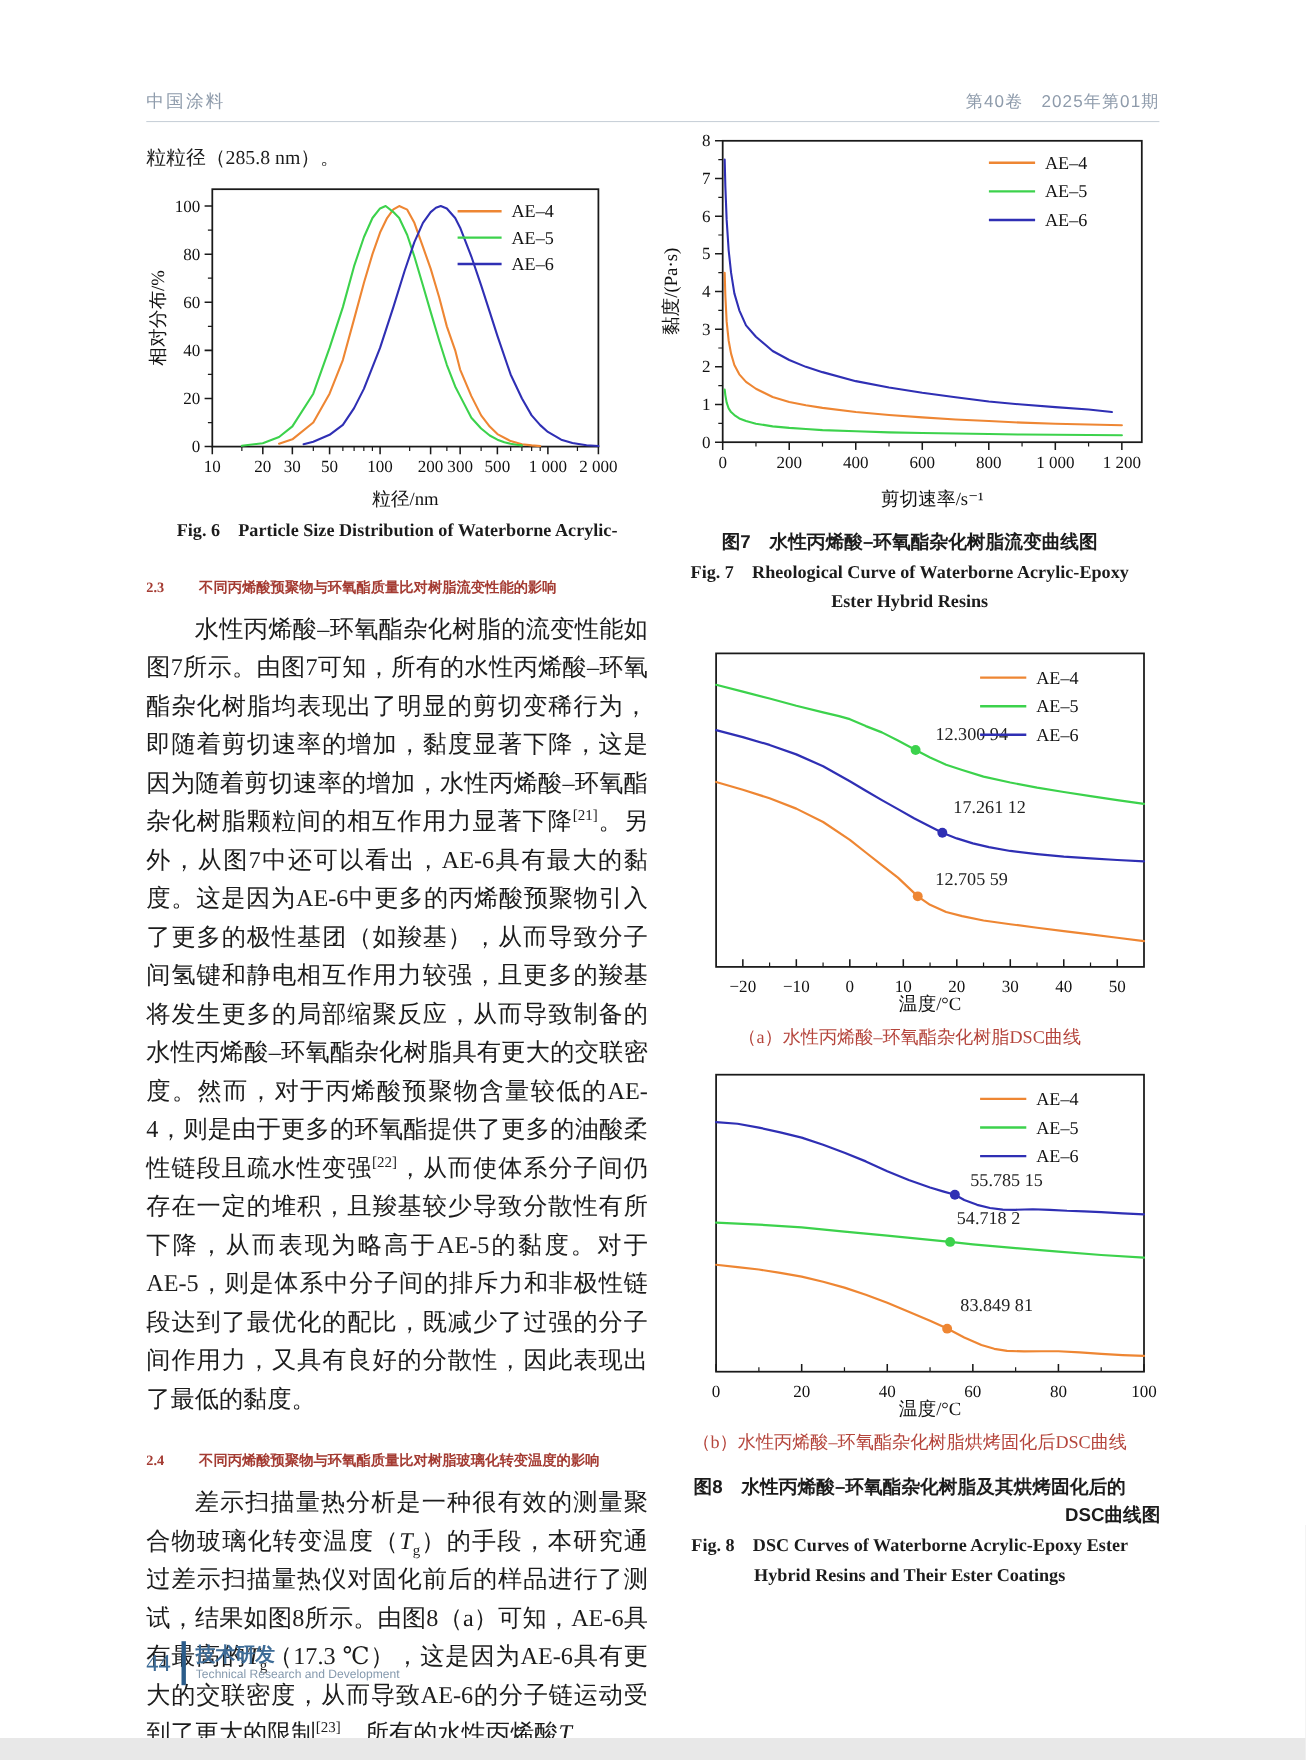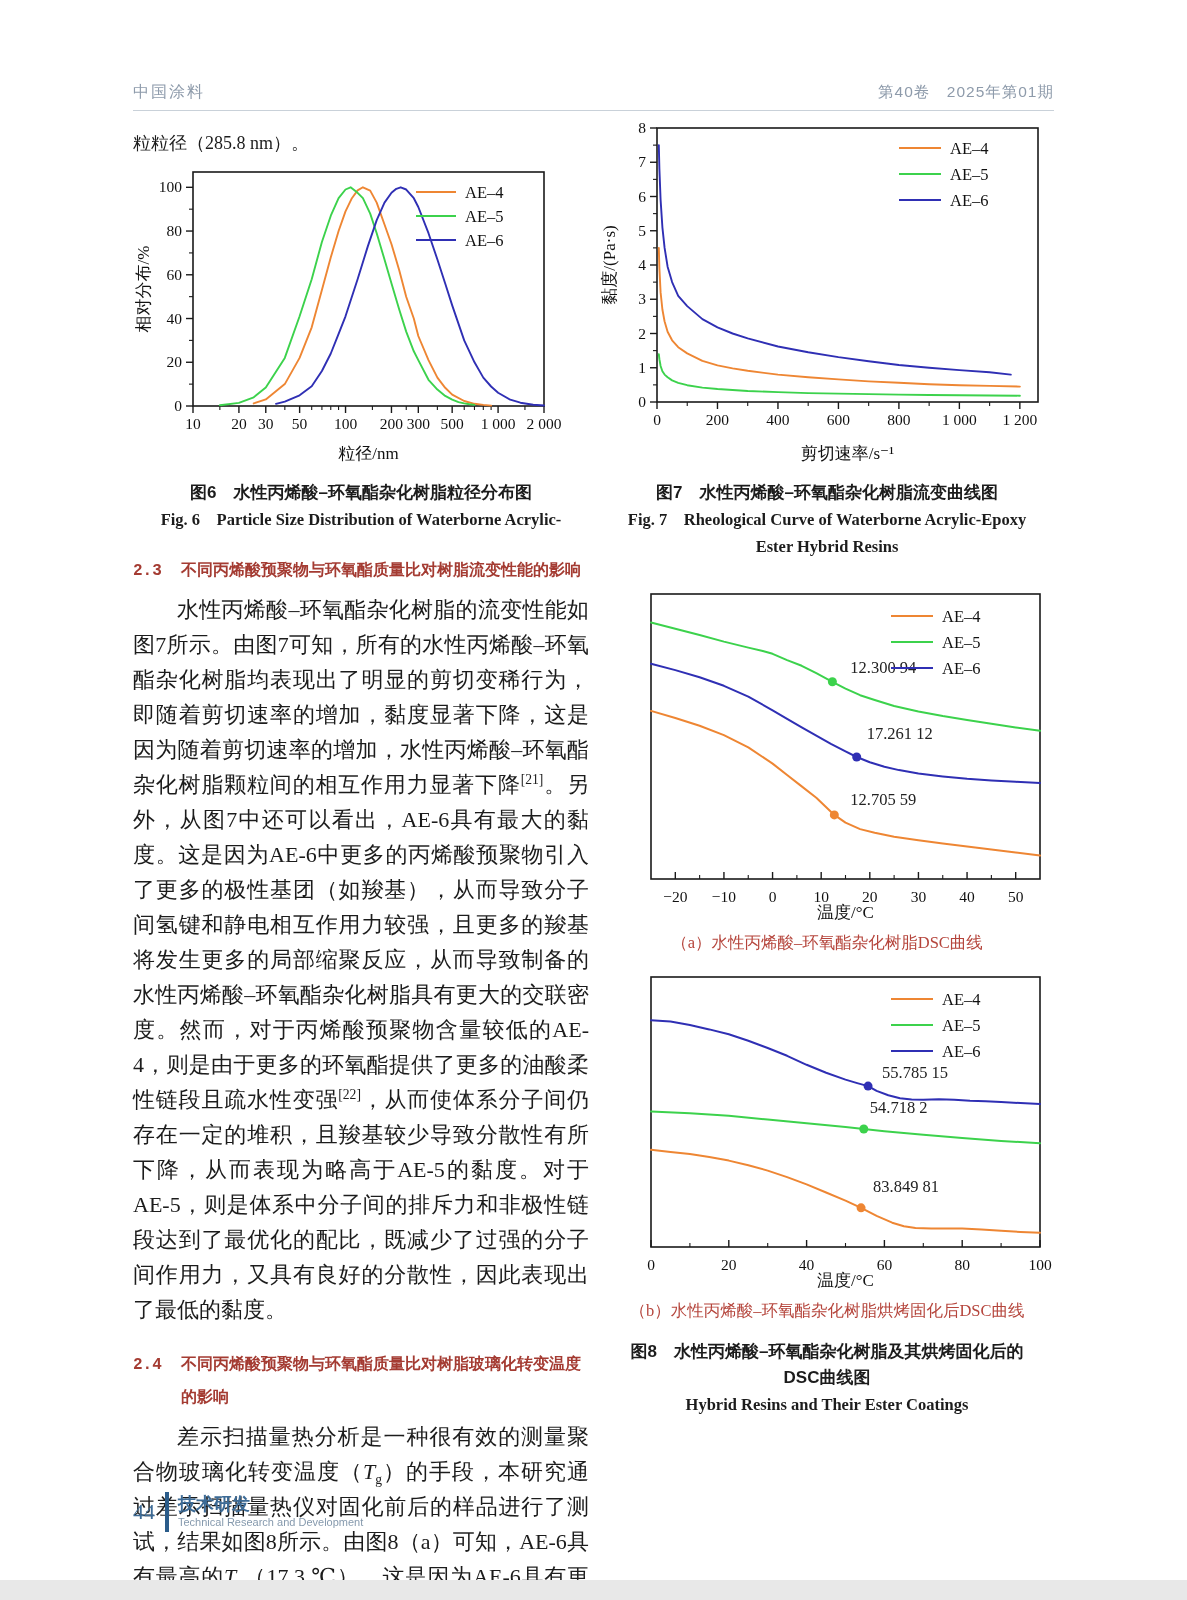--- a/index.html
+++ b/index.html
@@ -13,22 +13,22 @@
   
   .colL{position:absolute;left:133px;top:128px;width:456px;}
   .colR{position:absolute;left:599px;top:116px;width:456px;}
   .lead{font-size:18px;line-height:30px;}
   .chart{line-height:0;}
   .cap-cn{font-family:"Liberation Sans","DejaVu Sans",sans-serif;font-weight:bold;
           font-size:17px;text-align:center;line-height:26px;margin-top:12px;}
   .cap-en{font-weight:bold;font-size:16.5px;text-align:center;line-height:27px;}
   .cap-red{font-size:16.5px;text-align:center;line-height:24px;color:#b5453c;margin-top:4px;}
   .sec{display:flex;margin-top:22px;color:#a43b32;
-       font-family:Liberation Mono, monospace;font-weight:bold;
-       font-size:16px;line-height:33px;}
+       font-family:Liberation Serif, serif;font-weight:bold;
+       font-size:13px;line-height:33px;}
   .sec .n{width:48px;flex:none;}
   .sec .t{flex:1;}
   .para{font-size:22px;line-height:35px;text-align:justify;text-indent:2em;margin-top:4px;}
   .para sup{font-size:0.62em;line-height:0;}
   .para sub{font-size:0.62em;line-height:0;}
   .para .it{font-style:italic;}
   
   .tick{font-family:"Liberation Serif","DejaVu Serif",serif;font-size:15.5px;fill:#111;}
   .axlabel{font-family:"Liberation Serif","DejaVu Serif",serif;font-size:17px;fill:#111;}
   .mklabel{font-family:"Liberation Serif","DejaVu Serif",serif;font-size:16.5px;fill:#222;}
@@ -111,21 +111,20 @@
           <path d="M120.7 245.4L132.8 241.4L151.8 226.1L166.6 199.9L178.7 169.3L188.9 132.1L197.8 99.3L205.6 73.0L212.5 53.4L218.9 40.2L224.6 32.4L229.9 29.3L237.2 32.6L243.7 44.6L251.5 66.5L258.5 86.2L266.3 112.4L273.2 138.7L280.8 160.5L285.3 178.0L295.5 202.1L304.4 219.6L312.2 229.8L319.2 236.6L331.2 243.0L341.5 245.8L350.3 246.9L358.1 247.6" fill="none" stroke="#ee8633" stroke-width="1.9" stroke-linejoin="round" stroke-linecap="round"></path>
           <path d="M86.9 247.3L105.9 244.9L120.7 239.3L132.8 229.6L151.8 199.9L166.6 158.3L178.7 121.2L188.9 84.0L197.8 57.7L205.6 40.2L212.5 31.5L217.6 29.3L224.6 34.8L229.9 40.2L237.2 55.6L243.7 75.2L251.5 101.5L258.5 125.5L266.3 151.8L273.2 173.6L280.8 193.3L285.3 202.1L295.5 221.8L304.4 231.6L312.2 237.9L319.2 241.7L325.5 244.1L331.2 245.4L336.5 246.3L341.5 246.9" fill="none" stroke="#3cd24c" stroke-width="1.9" stroke-linejoin="round" stroke-linecap="round"></path>
           <path d="M143.0 245.8L151.8 243.6L166.6 237.3L178.7 228.3L188.9 213.0L197.8 195.5L205.6 175.8L212.5 158.3L224.6 121.2L234.8 88.4L243.7 62.1L251.5 44.6L258.5 34.8L263.3 30.8L267.7 29.3L273.2 31.5L280.8 40.2L285.3 49.0L295.5 75.2L304.4 101.5L312.2 125.5L319.2 147.4L331.2 182.4L341.5 204.3L350.3 219.6L358.1 228.5L365.1 234.7L377.2 241.7L387.4 244.7L400.2 246.7L411.0 247.5" fill="none" stroke="#2f2fb4" stroke-width="1.9" stroke-linejoin="round" stroke-linecap="round"></path>
           <line x1="283" y1="34" x2="323" y2="34" stroke="#ee8633" stroke-width="2.2"></line>
           <text x="332" y="39.5" class="leglabel">AE–4</text>
           <line x1="283" y1="58" x2="323" y2="58" stroke="#3cd24c" stroke-width="2.2"></line>
           <text x="332" y="63.5" class="leglabel">AE–5</text>
           <line x1="283" y1="82" x2="323" y2="82" stroke="#2f2fb4" stroke-width="2.2"></line>
           <text x="332" y="87.5" class="leglabel">AE–6</text>
         </svg></div>
-    <div class="cap-cn">图6　水性丙烯酸–环氧酯杂化树脂粒径分布图</div>
     <div class="cap-en">Fig. 6　Particle Size Distribution of Waterborne Acrylic-</div>
 
     <div class="sec">
       <span class="n">2.3</span>
       <span class="t">不同丙烯酸预聚物与环氧酯质量比对树脂流变性能的影响</span>
     </div>
     <div class="para"><span>水性丙烯酸–环氧酯杂化树脂的流变性能如图7所示。由图7可知，所有的水性丙烯酸–环氧酯杂化树脂均表现出了明显的剪切变稀行为，即随着剪切速率的增加，黏度显著下降，这是因为随着剪切速率的增加，水性丙烯酸–环氧酯杂化树脂颗粒间的相互作用力显著下降</span><sup>[21]</sup><span>。另外，从图7中还可以看出，AE-6具有最大的黏度。这是因为AE-6中更多的丙烯酸预聚物引入了更多的极性基团（如羧基），从而导致分子间氢键和静电相互作用力较强，且更多的羧基将发生更多的局部缩聚反应，从而导致制备的水性丙烯酸–环氧酯杂化树脂具有更大的交联密度。然而，对于丙烯酸预聚物含量较低的AE-4，则是由于更多的环氧酯提供了更多的油酸柔性链段且疏水性变强</span><sup>[22]</sup><span>，从而使体系分子间仍存在一定的堆积，且羧基较少导致分散性有所下降，从而表现为略高于AE-5的黏度。对于AE-5，则是体系中分子间的排斥力和非极性链段达到了最优化的配比，既减少了过强的分子间作用力，又具有良好的分散性，因此表现出了最低的黏度。</span></div>
 
     <div class="sec">
       <span class="n">2.4</span>
@@ -275,21 +274,22 @@
           <line x1="292" y1="34" x2="334" y2="34" stroke="#ee8633" stroke-width="2.2"></line>
           <text x="343" y="39.5" class="leglabel">AE–4</text>
           <line x1="292" y1="60" x2="334" y2="60" stroke="#3cd24c" stroke-width="2.2"></line>
           <text x="343" y="65.5" class="leglabel">AE–5</text>
           <line x1="292" y1="86" x2="334" y2="86" stroke="#2f2fb4" stroke-width="2.2"></line>
           <text x="343" y="91.5" class="leglabel">AE–6</text>
         </svg></div>
     <div class="cap-red">（b）水性丙烯酸–环氧酯杂化树脂烘烤固化后DSC曲线</div>
 
     <div class="cap-cn" style="margin-top:16px;">图8　水性丙烯酸–环氧酯杂化树脂及其烘烤固化后的</div>
-    <div class="cap-cn" style="margin-top:0;">DSC曲线图</div>
+    <div class="cap-cn" style="margin-top:0;text-align:right;">DSC曲线图</div>
+    <div class="cap-en">Fig. 8　DSC Curves of Waterborne Acrylic-Epoxy Ester</div>
     <div class="cap-en">Hybrid Resins and Their Ester Coatings</div>
   </div>
 
   <div class="ftr">
     <span class="pnum">44</span>
     <span class="bar"></span>
     <span>
       <div class="cn">技术研发</div>
       <div class="en">Technical Research and Development</div>
     </span>

